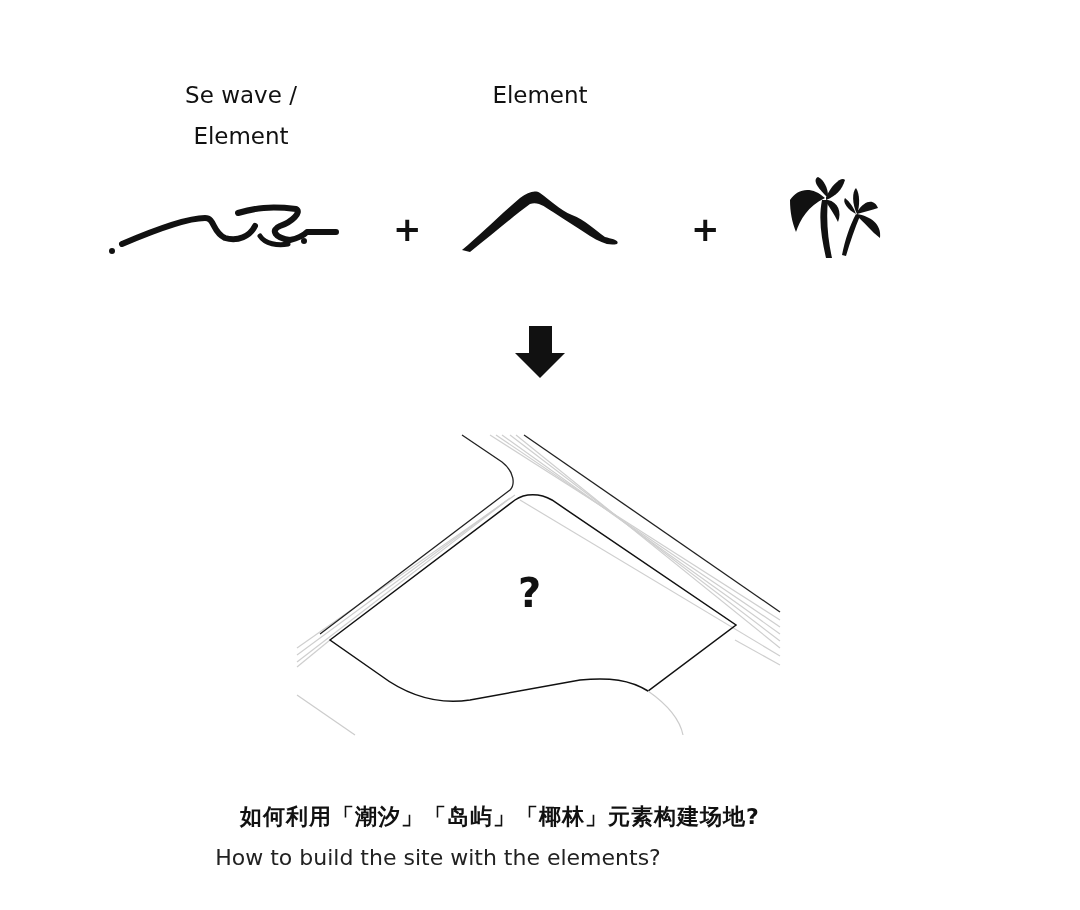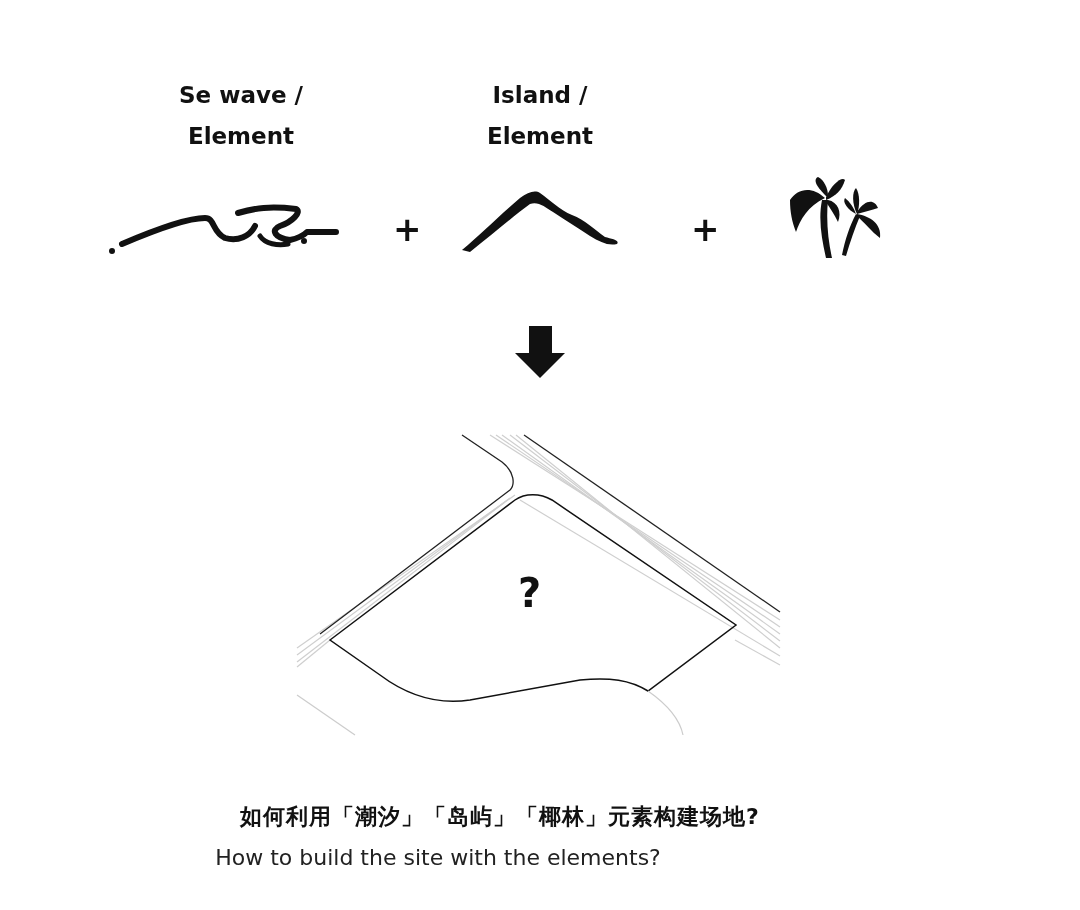--- a/index.html
+++ b/index.html
@@ -1,33 +1,32 @@
 <!DOCTYPE html>
 <html><head>
 <meta charset="utf-8">
 <style>
   html, body { margin:0; padding:0; background:#ffffff; }
   body { width:1080px; height:910px; position:relative; overflow:hidden; font-family:"DejaVu Sans", sans-serif; color:#111; }
-  .label { position:absolute; text-align:center; font-weight:bold; font-size:23px; line-height:41px; color:#111; width:260px; }
+  .label { position:absolute; text-align:center; font-weight:normal; font-size:23px; line-height:41px; color:#111; width:260px; }
   .label span { display:block; }
   .plus { position:absolute; font-weight:bold; font-size:34px; line-height:34px; color:#111; }
   svg { position:absolute; left:0; top:0; }
   .qmark { position:absolute; left:518px; top:570px; font-weight:bold; font-size:40px; color:#111; }
   .title-cn { position:absolute; left:0; width:1000px; top:802px; text-align:center; font-weight:bold; font-size:22px; color:#111; letter-spacing:1px; }
   .title-en { position:absolute; left:0; width:876px; top:845px; text-align:center; font-size:22px; color:#222; font-weight:normal; }
 </style>
 </head>
 <body>
 
 <div class="label" style="left:111px; top:75px;">
   <span>Se wave /</span>
   <span>Element</span>
 </div>
 <div class="label" style="left:410px; top:75px;">
-  <span>Island /</span>
   <span>Element</span>
 </div>
 <div class="label" style="left:709px; top:75px;">
 </div>
 
 <div class="plus" style="left:393px; top:212px;">+</div>
 <div class="plus" style="left:691px; top:212px;">+</div>
 
 <svg width="1080" height="910" viewBox="0 0 1080 910">
 

